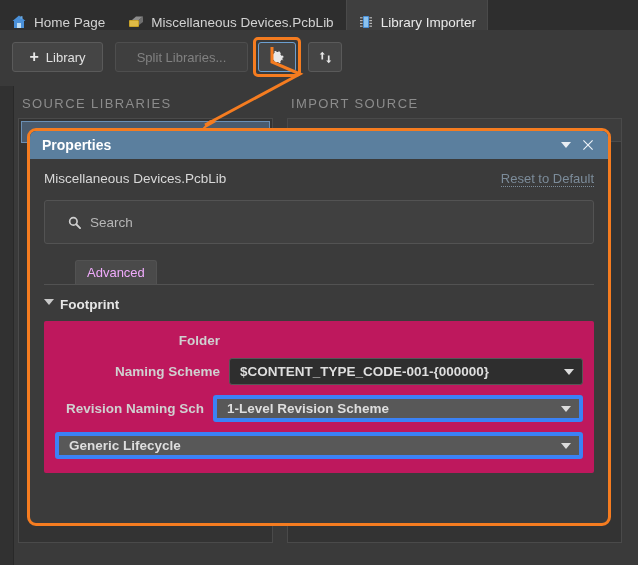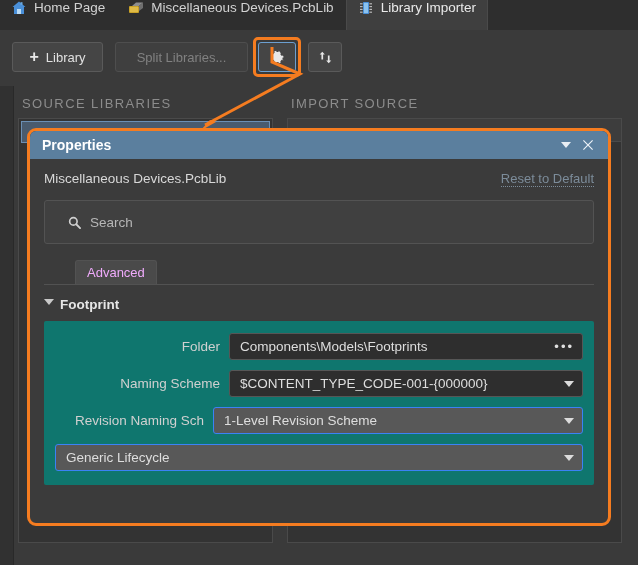--- a/index.html
+++ b/index.html
@@ -27,21 +27,21 @@
     top: 0; left: 0;
     width: 638px;
     height: 30px;
     background: #2e2e2e;
     border-bottom: 1px solid #222;
     display: flex;
     align-items: stretch;
   }
   .tab {
     display: flex;
-    align-items: flex-start;
+    align-items: flex-end;
     gap: 7px;
     padding: 0 11px;
     font-size: 13.5px;
     color: #d2d2d2;
     cursor: default;
     border-right: 1px solid transparent;
   }
   .tab.active {
     background: #3f3f3f;
     border-left: 1px solid #4a4a4a;
@@ -250,23 +250,24 @@
   .tri {
     width: 0; height: 0;
     border-left: 5px solid transparent;
     border-right: 5px solid transparent;
     border-top: 6px solid #c9c9c9;
     margin-top: 2px;
   }
 
   .group-body {
     margin: 9px 3px 0 3px;
-    background: #0f766e;
+    background: #be185d;
     border-radius: 2px;
     padding: 12px 11px 14px 11px;
+    font-weight: bold;
   }
   .field {
     display: flex;
     align-items: center;
     margin-bottom: 10px;
   }
   .field:last-child { margin-bottom: 0; }
   .fld-label {
     font-size: 13.5px;
     color: #d0d0d0;
@@ -285,21 +286,21 @@
     box-sizing: border-box;
     display: flex;
     align-items: center;
     padding: 0 8px 0 10px;
     font-size: 13.5px;
     color: #dedede;
     border-radius: 3px;
     cursor: default;
   }
   .ctrl.dark  { background: #2e2e2e; border: 1px solid #565656; }
-  .ctrl.light { background: #585858; border: 1px solid #3b82f6; }
+  .ctrl.light { background: #585858; border: 4px solid #3b82f6; }
   .ctrl-val { flex: 1; overflow: hidden; white-space: nowrap; }
   .dots { letter-spacing: 2px; color: #e0e0e0; font-size: 13px; }
   .caret {
     width: 0; height: 0;
     border-left: 5px solid transparent;
     border-right: 5px solid transparent;
     border-top: 6px solid #dcdcdc;
   }
 
   
@@ -432,24 +433,20 @@
 
       <div class="group-hdr">
         <span class="tri"></span>
         <span>Footprint</span>
       </div>
 
       <div class="group-body">
 
         <div class="field">
           <span class="fld-label w1">Folder</span>
-          <div class="ctrl dark">
-            <span class="ctrl-val">Components\Models\Footprints</span>
-            <span class="dots">•••</span>
-          </div>
         </div>
 
         <div class="field">
           <span class="fld-label w1">Naming Scheme</span>
           <div class="ctrl dark">
             <span class="ctrl-val">$CONTENT_TYPE_CODE-001-{000000}</span>
             <span class="caret"></span>
           </div>
         </div>
 

